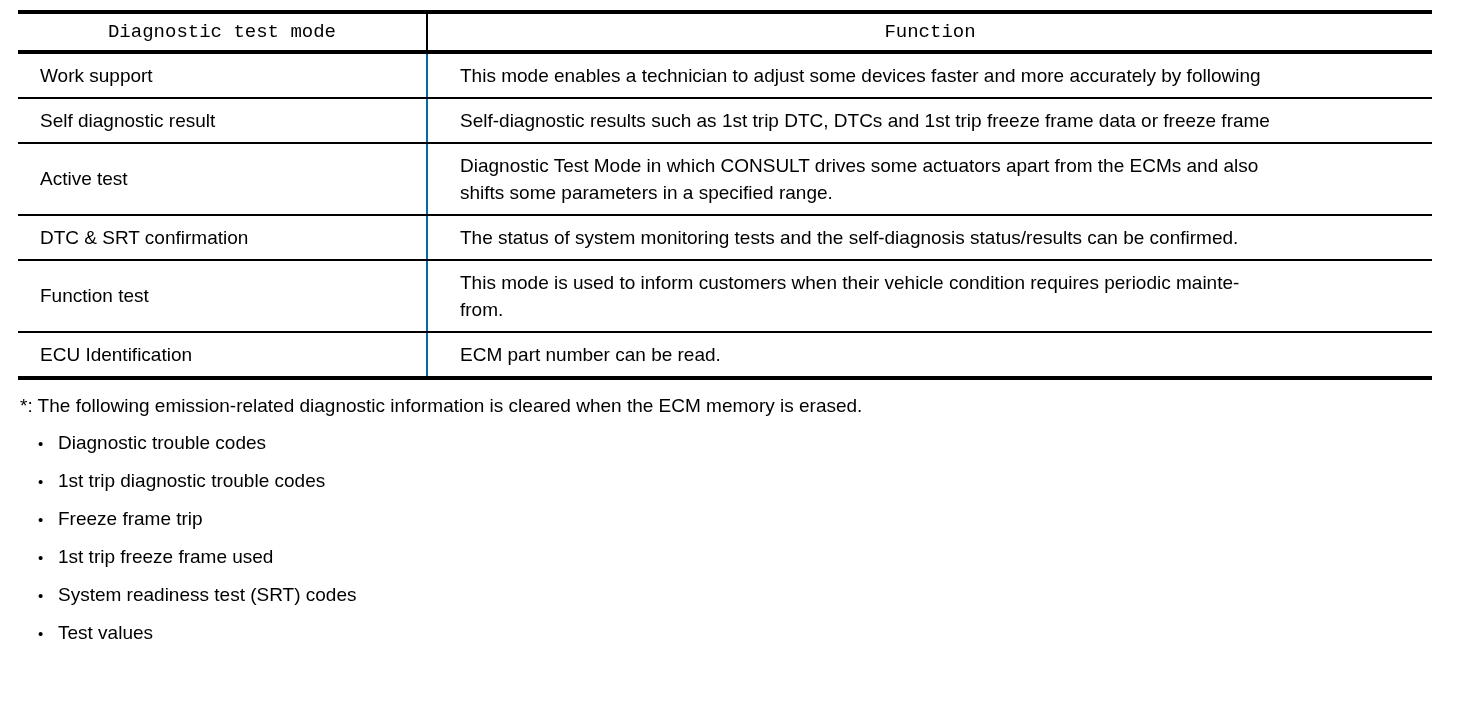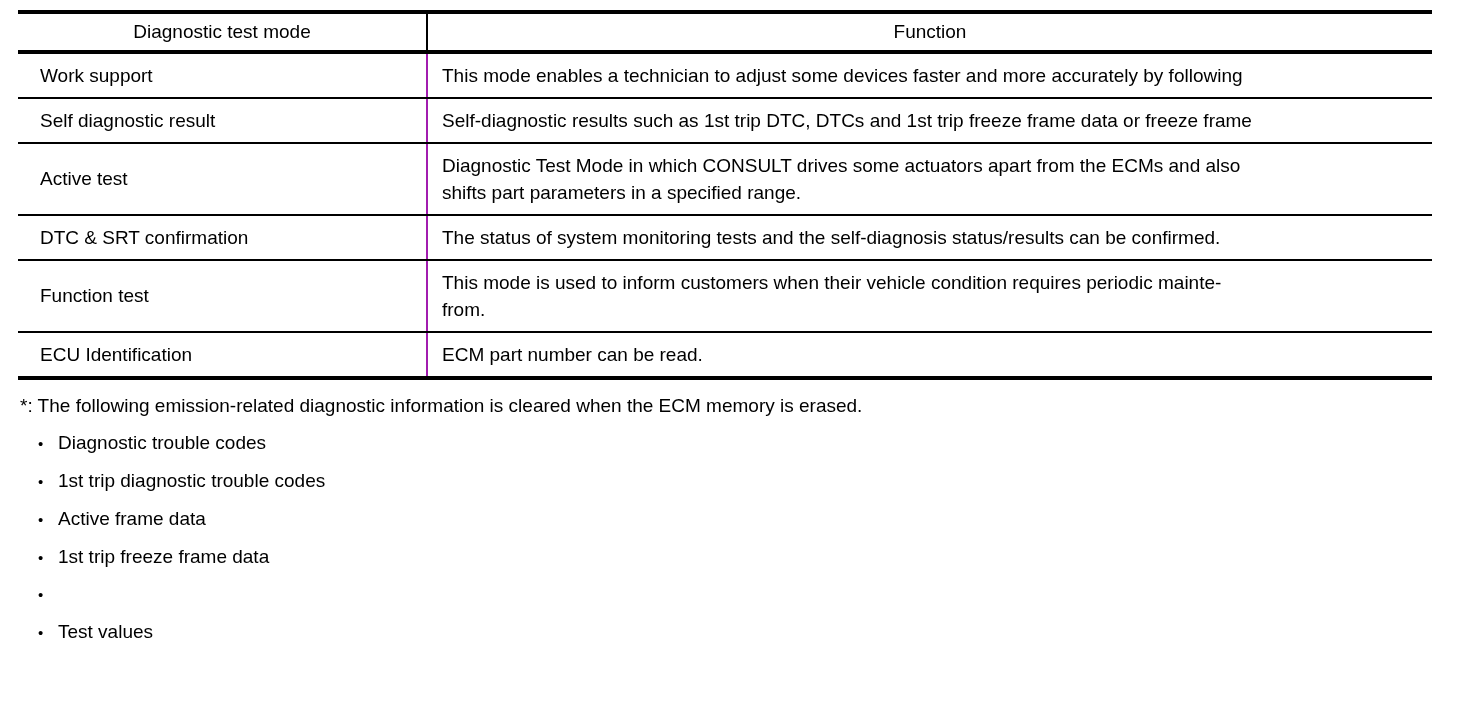--- a/index.html
+++ b/index.html
@@ -19,36 +19,37 @@
     width: 1414px;
     border-top: 4px solid #000;
     border-bottom: 4px solid #000;
   }
   .thead { display: flex; border-bottom: 4px solid #000; }
   .th {
     height: 36px;
     display: flex;
     align-items: center;
     justify-content: center;
+    font-family: Liberation Mono, monospace;
   }
   .th.mode-col { width: 410px; flex: 0 0 410px; border-right: 2px solid #000; }
   .th.func-col { flex: 1 1 auto; }
   .tbody .tr { display: flex; }
   .tbody .tr + .tr { border-top: 2px solid #000; }
   .td.mode {
     width: 410px;
     flex: 0 0 410px;
-    border-right: 2px solid #a21caf;
+    border-right: 2px solid #0369a1;
     display: flex;
     align-items: center;
     padding-left: 22px;
   }
   .td.func {
     flex: 1 1 auto;
-    padding: 8px 14px;
+    padding: 8px 32px;
     line-height: 27px;
   }
   .footnote {
     margin: 14px 3px 0 20px;
     line-height: 24px;
   }
   .bullet-list { margin: 6px 0 0 38px; }
   .bullet-item {
     display: flex;
     align-items: baseline;
@@ -85,21 +86,21 @@
         <div class="td func">
           <div>Self-diagnostic results such as 1st trip DTC, DTCs and 1st trip freeze frame data or freeze frame</div>
         </div>
       </div>
 
 
       <div class="tr">
         <div class="td mode">Active test</div>
         <div class="td func">
           <div>Diagnostic Test Mode in which CONSULT drives some actuators apart from the ECMs and also</div>
-          <div>shifts part parameters in a specified range.</div>
+          <div>shifts some parameters in a specified range.</div>
         </div>
       </div>
 
       <div class="tr">
         <div class="td mode">DTC &amp; SRT confirmation</div>
         <div class="td func">
           <div>The status of system monitoring tests and the self-diagnosis status/results can be confirmed.</div>
         </div>
       </div>
 
@@ -127,28 +128,29 @@
     <div class="bullet-item">
       <span class="bullet-glyph">•</span>
       <span>Diagnostic trouble codes</span>
     </div>
     <div class="bullet-item">
       <span class="bullet-glyph">•</span>
       <span>1st trip diagnostic trouble codes</span>
     </div>
     <div class="bullet-item">
       <span class="bullet-glyph">•</span>
-      <span>Active frame data</span>
+      <span>Freeze frame trip</span>
     </div>
     <div class="bullet-item">
       <span class="bullet-glyph">•</span>
-      <span>1st trip freeze frame data</span>
+      <span>1st trip freeze frame used</span>
     </div>
     <div class="bullet-item">
       <span class="bullet-glyph">•</span>
+      <span>System readiness test (SRT) codes</span>
     </div>
     <div class="bullet-item">
       <span class="bullet-glyph">•</span>
       <span>Test values</span>
     </div>
   </div>
 
 </div>
 
 </body></html>

